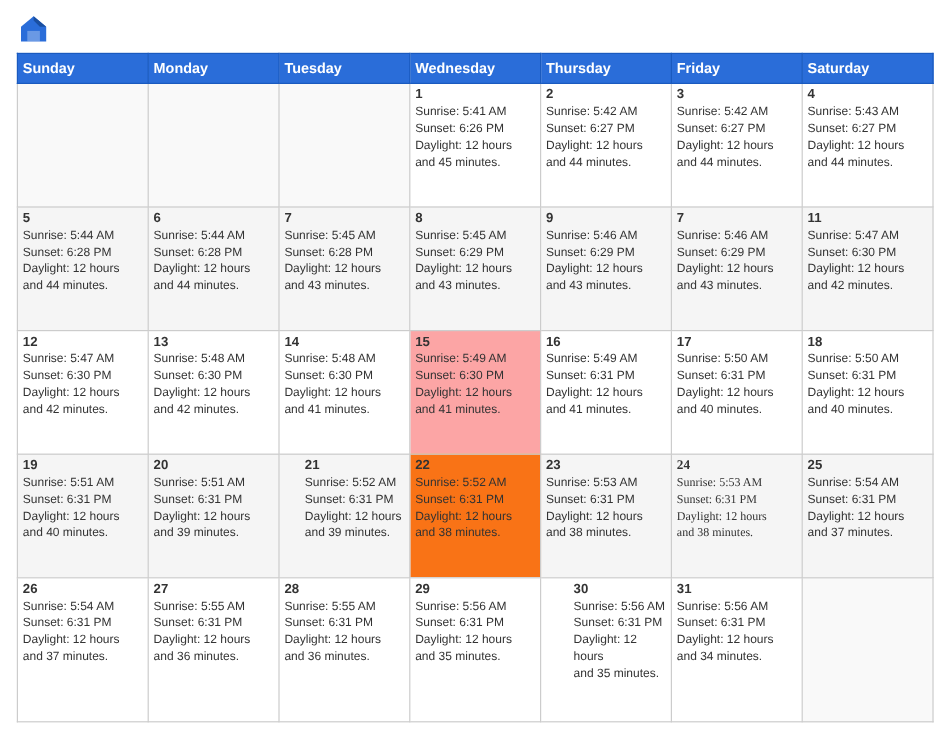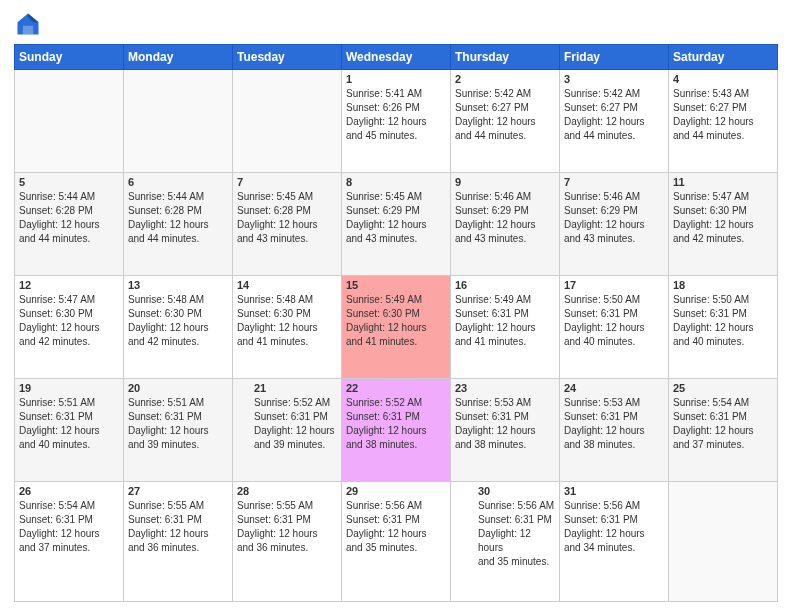--- a/index.html
+++ b/index.html
@@ -219,29 +219,29 @@
             <div class="day-info">Sunrise: 5:51 AM<br>Sunset: 6:31 PM<br>Daylight: 12 hours<br>and 40 minutes.</div>
           </td>
           <td style="background: rgb(245, 245, 245);">
             <span class="day-num">20</span>
             <div class="day-info">Sunrise: 5:51 AM<br>Sunset: 6:31 PM<br>Daylight: 12 hours<br>and 39 minutes.</div>
           </td>
           <td style="background: rgb(245, 245, 245); padding-left: 21px;">
             <span class="day-num">21</span>
             <div class="day-info">Sunrise: 5:52 AM<br>Sunset: 6:31 PM<br>Daylight: 12 hours<br>and 39 minutes.</div>
           </td>
-          <td style="background: #f0abfc;">
+          <td style="background: #f97316;">
             <span class="day-num">22</span>
             <div class="day-info">Sunrise: 5:52 AM<br>Sunset: 6:31 PM<br>Daylight: 12 hours<br>and 38 minutes.</div>
           </td>
           <td style="background: rgb(245, 245, 245); margin-left: 20px;">
             <span class="day-num">23</span>
             <div class="day-info">Sunrise: 5:53 AM<br>Sunset: 6:31 PM<br>Daylight: 12 hours<br>and 38 minutes.</div>
           </td>
-          <td style="background: rgb(245, 245, 245);">
+          <td style="background: rgb(245, 245, 245); font-family: Liberation Serif, serif;">
             <span class="day-num">24</span>
             <div class="day-info">Sunrise: 5:53 AM<br>Sunset: 6:31 PM<br>Daylight: 12 hours<br>and 38 minutes.</div>
           </td>
           <td style="background: rgb(245, 245, 245);">
             <span class="day-num">25</span>
             <div class="day-info">Sunrise: 5:54 AM<br>Sunset: 6:31 PM<br>Daylight: 12 hours<br>and 37 minutes.</div>
           </td>
         </tr>
         <tr>
           <td style="background: rgb(255, 255, 255);">

